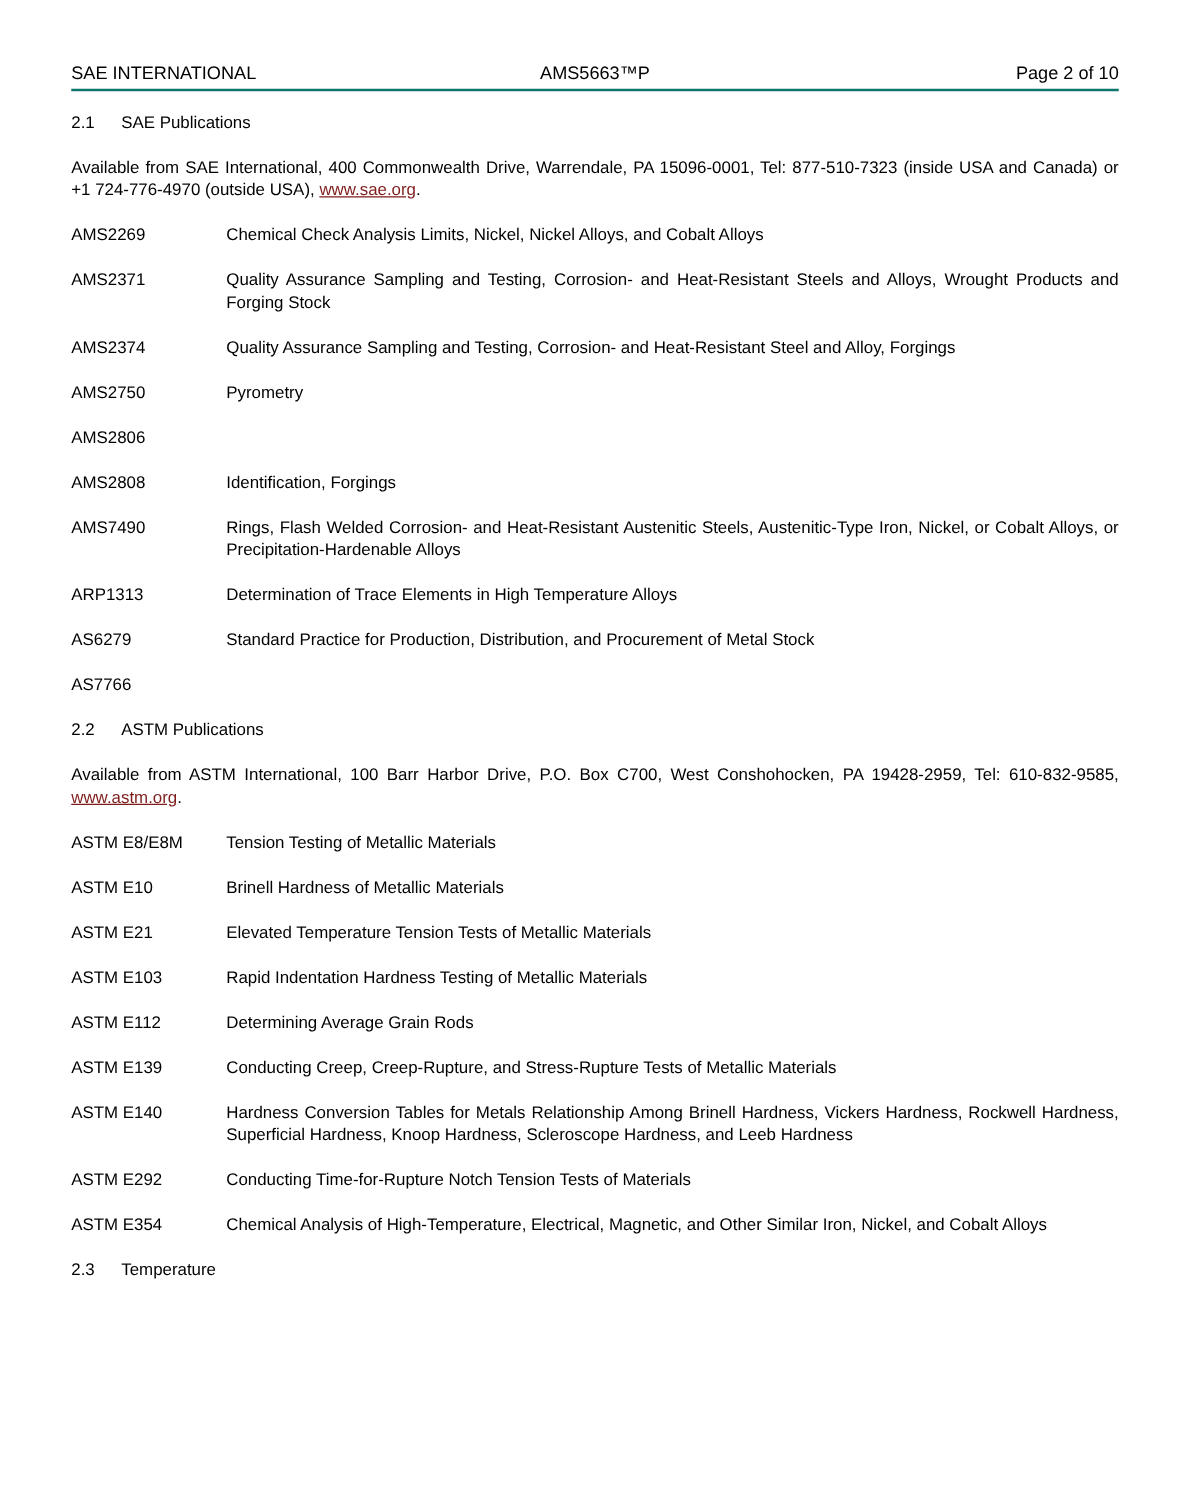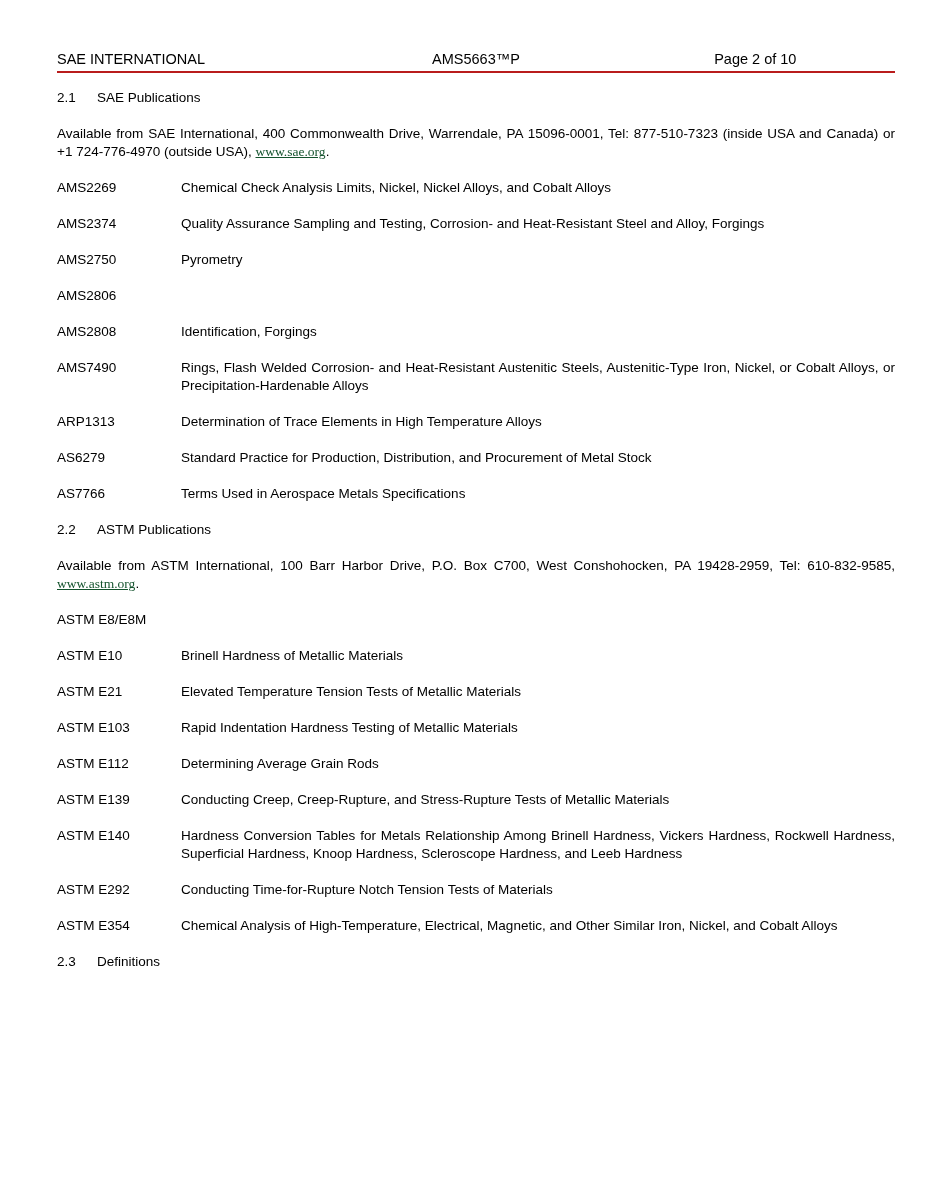--- a/index.html
+++ b/index.html
@@ -16,46 +16,45 @@
     color: #000000;
     font-family: "Liberation Sans", "DejaVu Sans", sans-serif;
     font-size: 13.5px;
     line-height: 18px;
     padding: 14px 55px 0 57px;
     overflow: hidden;
   }
   .doc-header {
     display: flex;
     align-items: flex-end;
-    border-bottom: 2px solid #b91c1c;
+    border-bottom: 2px solid #0f766e;
     padding-bottom: 3px;
     font-size: 14.5px;
     line-height: 17px;
   }
   .doc-header .hdr-left   { flex: 1; text-align: left; }
   .doc-header .hdr-center { flex: 1; text-align: center; margin-top: 37px; }
-  .doc-header .hdr-right  { flex: 1; text-align: center; margin-top: 12px; }
+  .doc-header .hdr-right  { flex: 1; text-align: right; margin-top: 12px; }
   .content { margin-top: 16px; }
   .heading {
     margin: 0 0 18px 0;
     white-space: nowrap;
   }
   .heading .h-num {
     display: inline-block;
     width: 40px;
   }
   .para {
     margin: 0 0 18px 0;
     text-align: justify;
   }
   .link {
-    color: #14532d;
+    color: #7f1d1d;
     text-decoration: underline;
     cursor: pointer;
-    font-family: Liberation Serif, serif;
   }
   .ref-row {
     display: flex;
     margin-bottom: 18px;
   }
   .ref-code {
     width: 124px;
     flex: 0 0 124px;
   }
   .ref-title {
@@ -81,20 +80,24 @@
     </div>
 
     <p class="para"><span>Available from SAE International, 400 Commonwealth Drive, Warrendale, PA 15096-0001, Tel: 877-510-7323 (inside USA and Canada) or +1 724-776-4970 (outside USA), </span><a class="link" href="#">www.sae.org</a><span>.</span></p>
 
     <div class="ref-list">
       <div class="ref-row">
         <span class="ref-code">AMS2269</span>
         <span class="ref-title">Chemical Check Analysis Limits, Nickel, Nickel Alloys, and Cobalt Alloys</span>
       </div>
       <div class="ref-row">
+        <span class="ref-code">AMS2371</span>
+        <span class="ref-title">Quality Assurance Sampling and Testing, Corrosion- and Heat-Resistant Steels and Alloys, Wrought Products and Forging Stock</span>
+      </div>
+      <div class="ref-row">
         <span class="ref-code">AMS2374</span>
         <span class="ref-title">Quality Assurance Sampling and Testing, Corrosion- and Heat-Resistant Steel and Alloy, Forgings</span>
       </div>
       <div class="ref-row">
         <span class="ref-code">AMS2750</span>
         <span class="ref-title">Pyrometry</span>
       </div>
       <div class="ref-row">
         <span class="ref-code">AMS2806</span>
       </div>
@@ -109,33 +112,33 @@
       <div class="ref-row">
         <span class="ref-code">ARP1313</span>
         <span class="ref-title">Determination of Trace Elements in High Temperature Alloys</span>
       </div>
       <div class="ref-row">
         <span class="ref-code">AS6279</span>
         <span class="ref-title">Standard Practice for Production, Distribution, and Procurement of Metal Stock</span>
       </div>
       <div class="ref-row">
         <span class="ref-code">AS7766</span>
-        <span class="ref-title">Terms Used in Aerospace Metals Specifications</span>
       </div>
     </div>
 
     <div class="heading">
       <span class="h-num">2.2</span><span>ASTM Publications</span>
     </div>
 
     <p class="para"><span>Available from ASTM International, 100 Barr Harbor Drive, P.O. Box C700, West Conshohocken, PA 19428-2959, Tel: 610-832-9585, </span><a class="link" href="#">www.astm.org</a><span>.</span></p>
 
     <div class="ref-list">
       <div class="ref-row">
         <span class="ref-code">ASTM E8/E8M</span>
+        <span class="ref-title">Tension Testing of Metallic Materials</span>
       </div>
       <div class="ref-row">
         <span class="ref-code">ASTM E10</span>
         <span class="ref-title">Brinell Hardness of Metallic Materials</span>
       </div>
       <div class="ref-row">
         <span class="ref-code">ASTM E21</span>
         <span class="ref-title">Elevated Temperature Tension Tests of Metallic Materials</span>
       </div>
       <div class="ref-row">
@@ -158,18 +161,18 @@
         <span class="ref-code">ASTM E292</span>
         <span class="ref-title">Conducting Time-for-Rupture Notch Tension Tests of Materials</span>
       </div>
       <div class="ref-row">
         <span class="ref-code">ASTM E354</span>
         <span class="ref-title">Chemical Analysis of High-Temperature, Electrical, Magnetic, and Other Similar Iron, Nickel, and Cobalt Alloys</span>
       </div>
     </div>
 
     <div class="heading">
-      <span class="h-num">2.3</span><span>Definitions</span>
+      <span class="h-num">2.3</span><span>Temperature</span>
     </div>
 
 
   </div>
 </div>
 
 </body></html>

